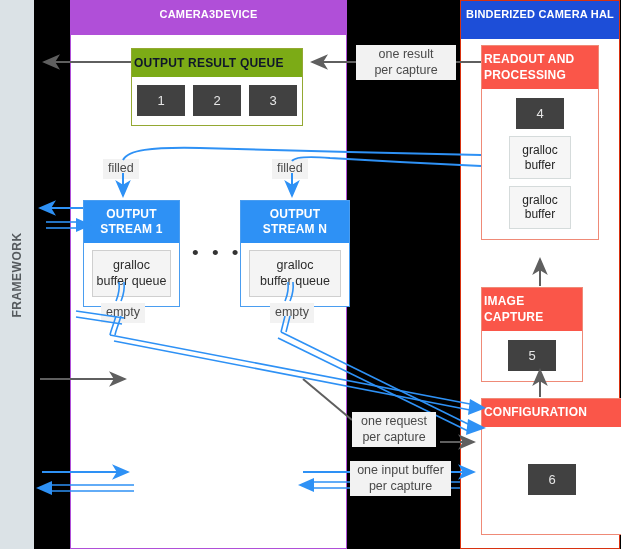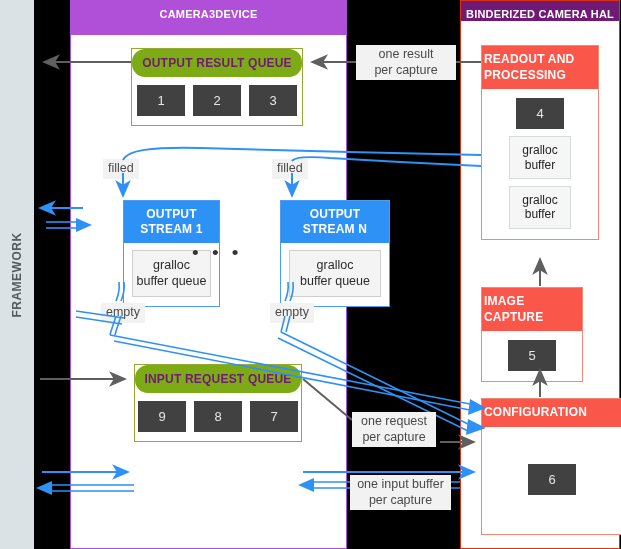--- a/index.html
+++ b/index.html
@@ -59,59 +59,56 @@
     box-sizing: border-box;
     color: #ffffff;
     font-size: 11px;
     font-weight: bold;
     text-align: center;
     padding: 7px 4px;
     letter-spacing: 0.2px;
     line-height: 1.25;
   }
   #camera3device-title { background: #b04fd8; height: 34px; }
-  #hal-title { background: #701a75; height: 20px; }
+  #hal-title { background: #1d4ed8; height: 38px; }
 
   
   .queue-card {
     position: absolute;
     box-sizing: border-box;
     border: 1px solid #94a832;
     background: #ffffff;
   }
   .queue-head {
     background: #7cab16;
-    color: #701a75;
-    font-size: 12px;
-    font-weight: bold;
-    text-align: center;
+    color: #0f172a;
+    font-size: 12px;
+    font-weight: bold;
     padding: 7px 2px;
     letter-spacing: 0.2px;
-    border-radius: 13px;
   }
   .slot-row {
     display: flex;
     justify-content: center;
     gap: 8px;
     padding: 8px 0 9px 0;
   }
   .slot {
     width: 48px; height: 31px;
     background: #414141;
     color: #e6e6e6;
     font-size: 13px;
     display: flex; align-items: center; justify-content: center;
   }
   
   .stream-card {
     position: absolute;
     box-sizing: border-box;
     border: 1px solid #4a9df0;
     background: #ffffff;
-    margin-left: 40px;
   }
   .stream-head {
     background: #2e91f5;
     color: #ffffff;
     font-size: 12px;
     font-weight: bold;
     text-align: center;
     padding: 6px 2px;
     line-height: 1.25;
     letter-spacing: 0.2px;
@@ -225,28 +222,20 @@
       <div>gralloc</div>
       <div>buffer queue</div>
     </div>
   </div>
 
   <div class="tag" style="left:103px; top:159px;">filled</div>
   <div class="tag" style="left:272px; top:159px;">filled</div>
   <div class="tag" style="left:101px; top:303px;">empty</div>
   <div class="tag" style="left:270px; top:303px;">empty</div>
 
-  <div class="queue-card" style="left:134px; top:364px; width:168px;">
-    <div class="queue-head">INPUT REQUEST QUEUE</div>
-    <div class="slot-row">
-      <div class="slot">9</div>
-      <div class="slot">8</div>
-      <div class="slot">7</div>
-    </div>
-  </div>
 
 
   <div class="panel" id="hal-panel">
     <div class="panel-title" id="hal-title">BINDERIZED CAMERA HAL</div>
   </div>
 
   <div class="hal-card" style="left:481px; top:45px; width:118px;">
     <div class="hal-head">READOUT AND PROCESSING</div>
     <div class="hal-body">
       <div class="slot">4</div>
@@ -378,18 +367,18 @@
   <div class="tag" style="left:356px; top:45px; width:100px;">
     <div>one result</div>
     <div>per capture</div>
   </div>
 
   <div class="tag" style="left:352px; top:412px; width:84px;">
     <div>one request</div>
     <div>per capture</div>
   </div>
 
-  <div class="tag" style="left:350px; top:461px; width:101px;margin-top:14px;">
+  <div class="tag" style="left:350px; top:461px; width:101px;">
     <div>one input buffer</div>
     <div>per capture</div>
   </div>
 
 </div>
 
 </body></html>

